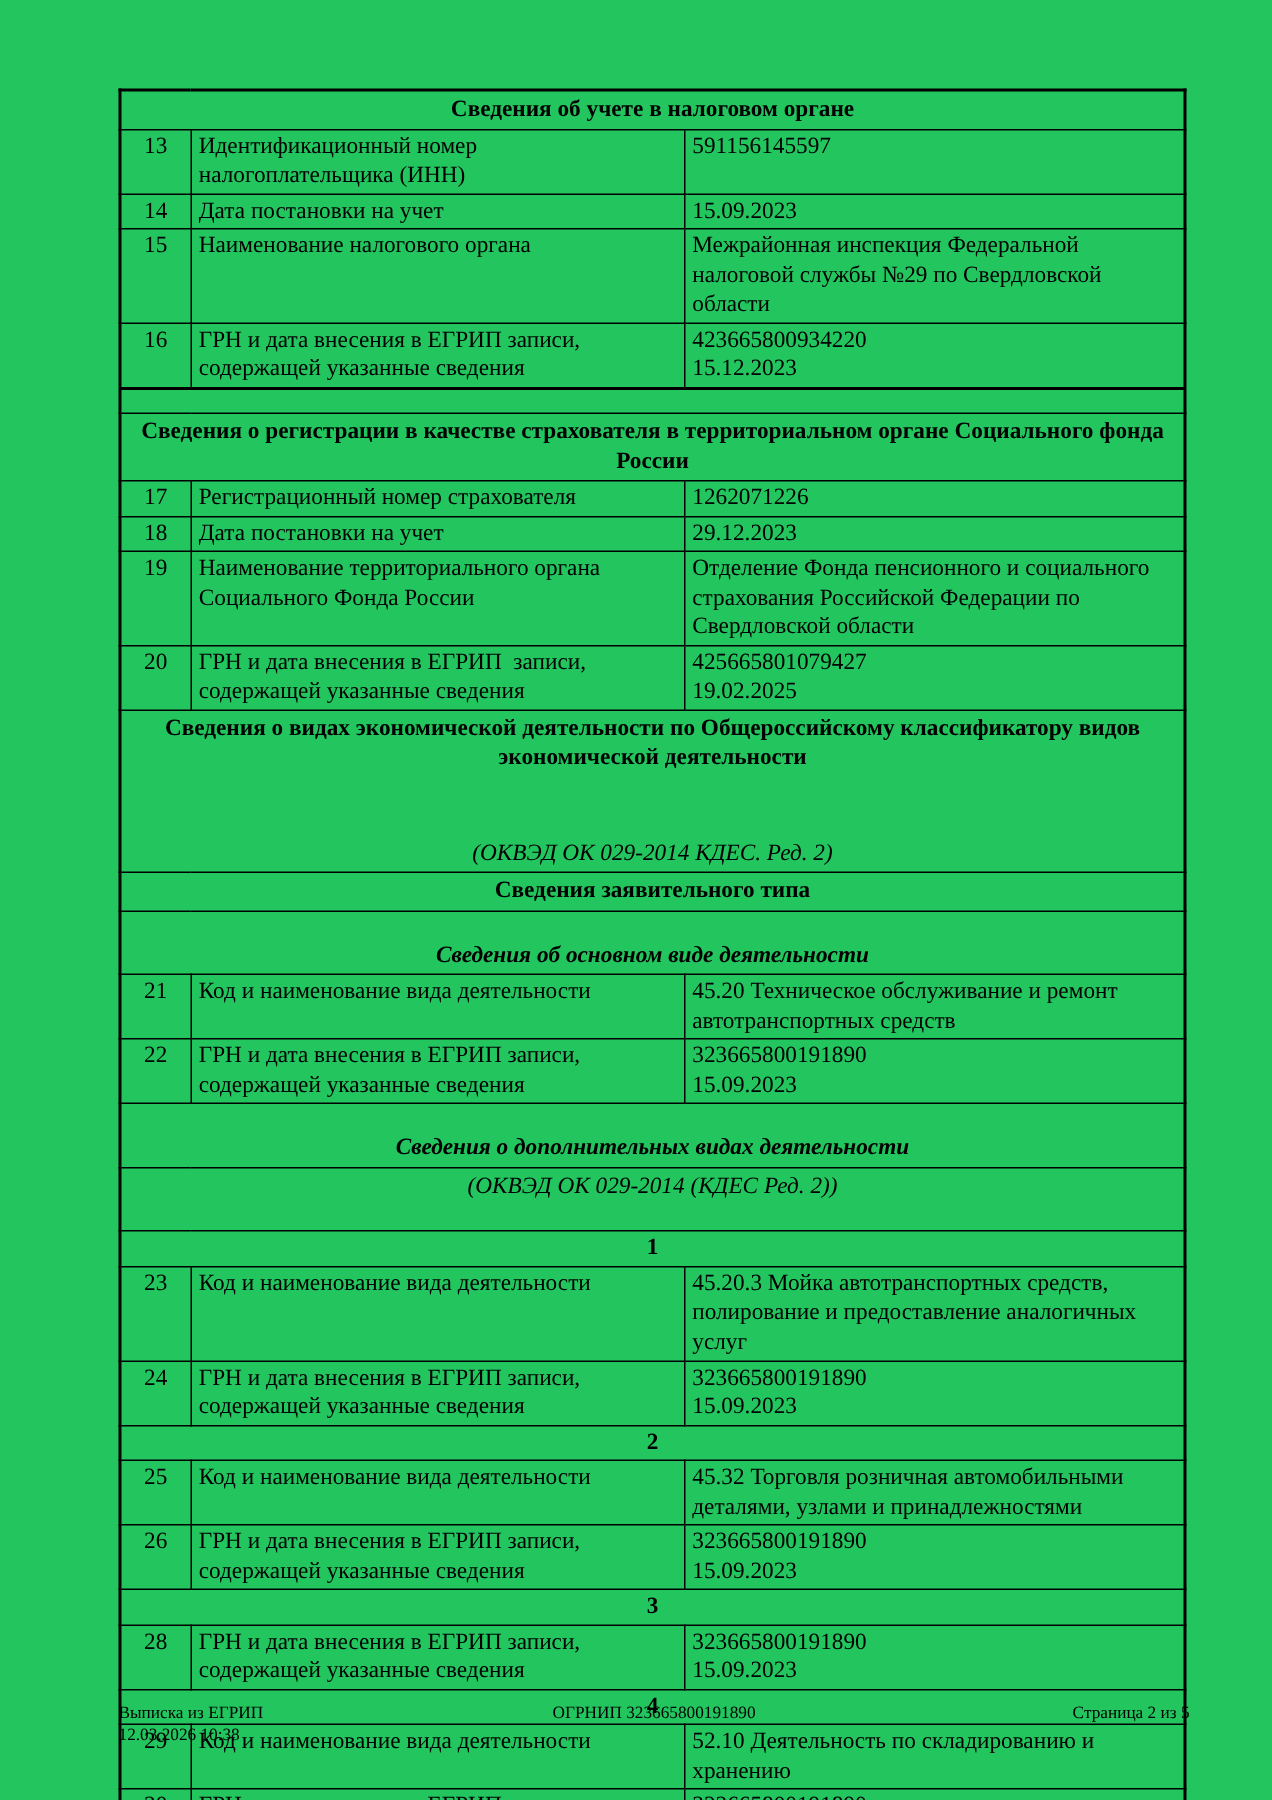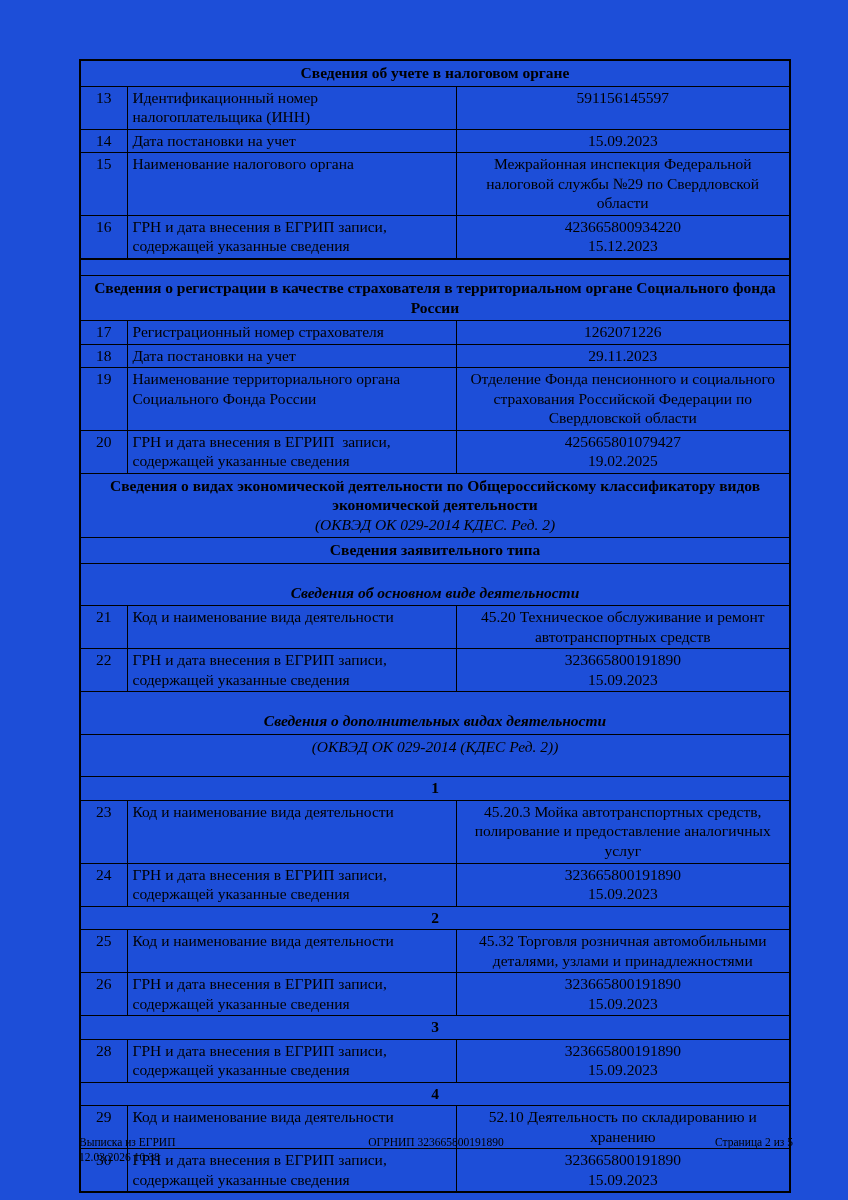--- a/index.html
+++ b/index.html
@@ -4,41 +4,41 @@
 <style>
   * { margin:0; padding:0; box-sizing:border-box; }
   html, body { background:#ffffff; }
   body {
     width:848px; height:1200px;
     font-family:"Liberation Serif", "DejaVu Serif", serif;
     color:#000;
     position:relative;
     overflow:hidden;
   }
-  .page { position:relative; width:848px; height:1200px; background:#1d4ed8; }
+  .page { position:relative; width:848px; height:1200px; background:#22c55e; }
 
   table.doc-table {
     position:absolute; left:79px; top:59px;
     width:710px;
     border-collapse:collapse;
     border:2px solid #000;
     font-size:15.5px;
     line-height:1.26;
     table-layout:fixed;
   }
   td { border:1px solid #000; vertical-align:top; padding:1px 5px 2px 5px; }
   col.c-num { width:47px; }
   col.c-label { width:329px; }
   col.c-value { width:334px; }
 
   td.num { text-align:center; padding-left:1px; padding-right:1px;margin-top:47px; }
-  td.val { white-space:pre-line;text-align:center; }
+  td.val { white-space:pre-line; }
 
   td.sec { text-align:center; font-weight:bold; padding-top:2px; padding-bottom:3px; }
-  td.sec .note { font-weight:normal; font-style:italic; }
+  td.sec .note { font-weight:normal; font-style:italic;margin-top:44px; }
   td.sec-bi { text-align:center; font-weight:bold; font-style:italic; padding-top:19px; padding-bottom:3px; }
   td.sec-i { text-align:center; font-style:italic; padding-top:2px; padding-bottom:20px; }
   td.subnum { text-align:center; font-weight:bold; }
   tr.spacer td { height:17px; border-top:2px solid #000; border-bottom:1px solid #000; }
 
   .footer {
     position:absolute; left:79px; top:1135px; width:714px;
     display:flex; 
     font-size:11.5px; line-height:1.3;
   }
@@ -92,21 +92,21 @@
         <td colspan="3" class="sec">Сведения о регистрации в качестве страхователя в территориальном органе Социального фонда России</td>
       </tr>
       <tr>
         <td class="num">17</td>
         <td class="lbl">Регистрационный номер страхователя</td>
         <td class="val">1262071226</td>
       </tr>
       <tr>
         <td class="num">18</td>
         <td class="lbl">Дата постановки на учет</td>
-        <td class="val">29.11.2023</td>
+        <td class="val">29.12.2023</td>
       </tr>
       <tr>
         <td class="num">19</td>
         <td class="lbl">Наименование территориального органа Социального Фонда России</td>
         <td class="val">Отделение Фонда пенсионного и социального страхования Российской Федерации по Свердловской области</td>
       </tr>
       <tr>
         <td class="num">20</td>
         <td class="lbl">ГРН и дата внесения в ЕГРИП&nbsp; записи, содержащей указанные сведения</td>
         <td class="val">425665801079427

